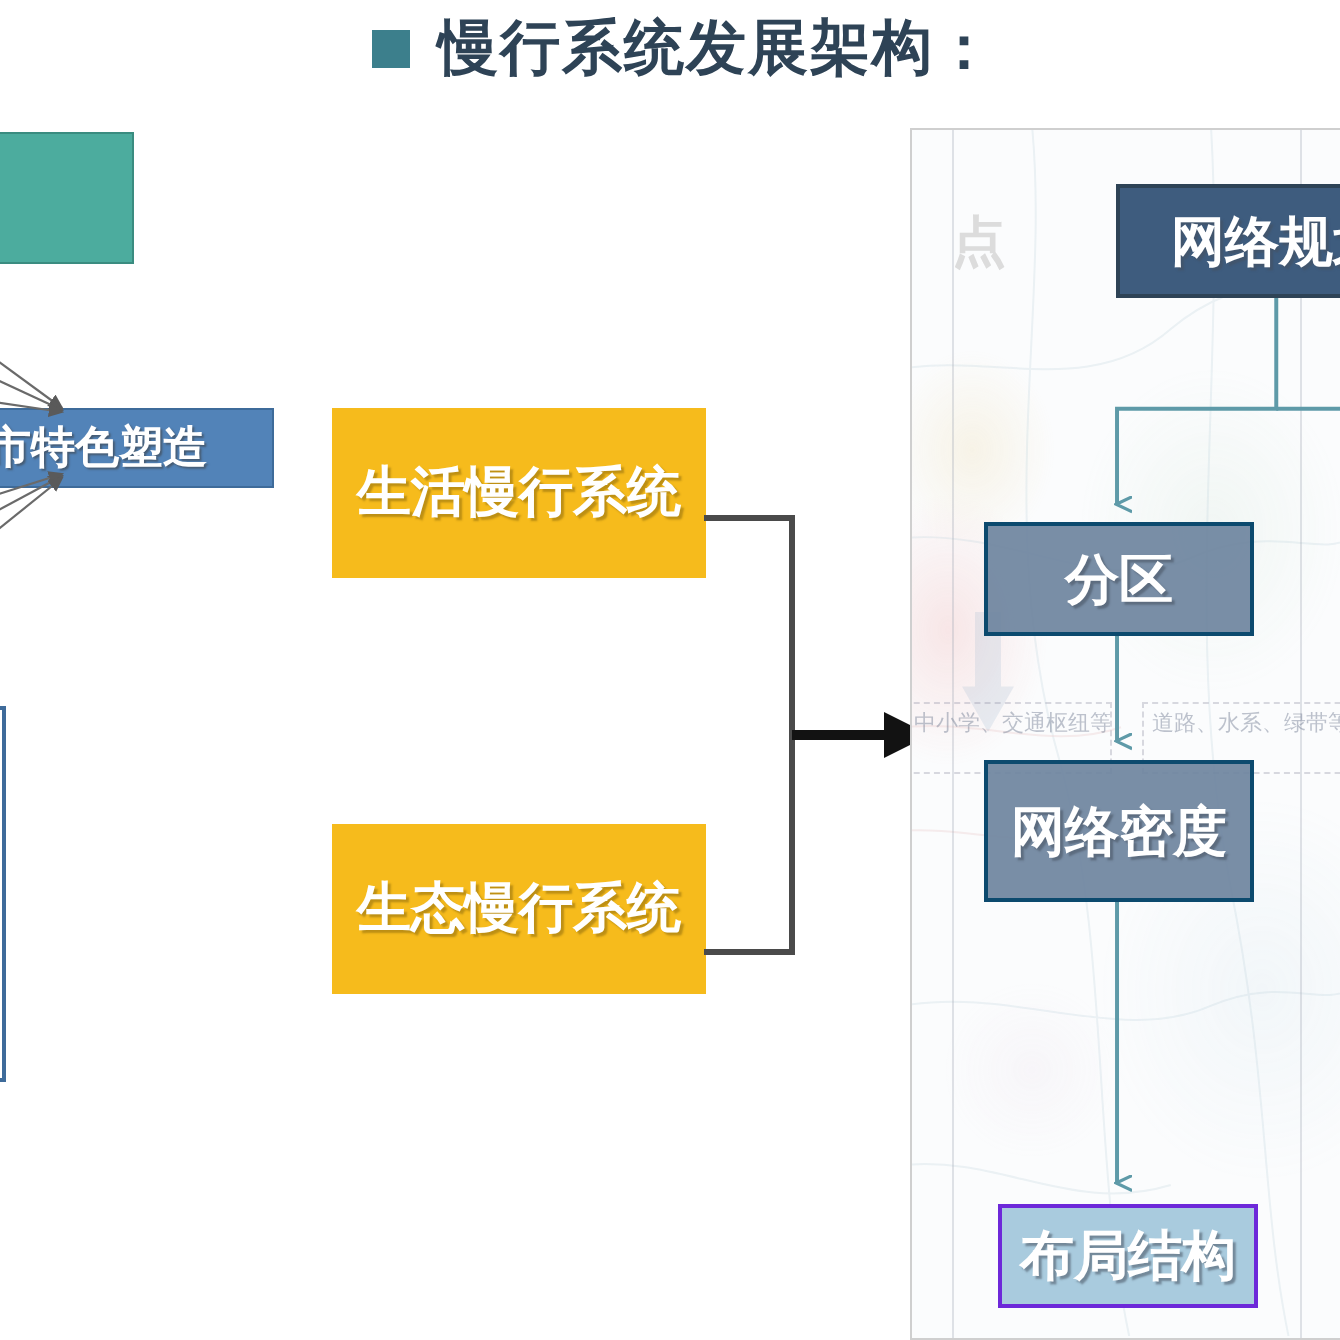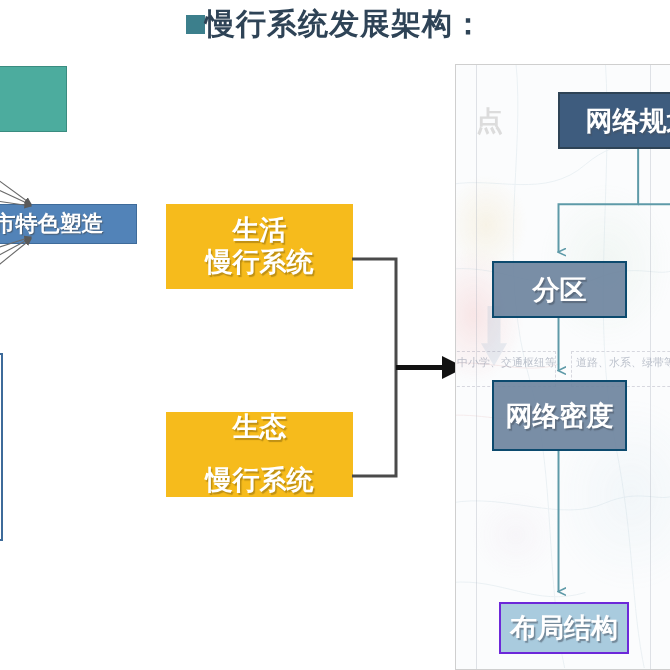--- a/index.html
+++ b/index.html
@@ -19,20 +19,21 @@
     background: #ffffff;
   }
 
   
   .title-row {
     position: absolute;
     left: 186px;
     top: 4px;
     display: flex;
     align-items: center;
+    gap: 14px;
   }
   .title-bullet {
     width: 19px;
     height: 19px;
     background: #3C7F8C;
     flex: none;
   }
   .title-text {
     font-size: 30px;
     font-weight: bold;
@@ -95,27 +96,27 @@
   }
 
   
   .yellow-box {
     position: absolute;
     left: 166px;
     width: 187px;
     height: 85px;
     background: #F6BB1C;
     display: flex;
-    flex-direction: column;
+    flex-direction: row;
     align-items: center;
     justify-content: center;
     line-height: 1.18;
   }
   .yellow-box.life { top: 204px; }
-  .yellow-box.eco  { top: 412px; justify-content: space-between; }
+  .yellow-box.eco  { top: 412px; }
   .yellow-line {
     font-size: 27px;
     font-weight: bold;
     color: #ffffff;
     text-shadow: 1.5px 1.5px 1px rgba(120,90,10,.45);
     white-space: nowrap;
   }
 
   
   .bracket {

